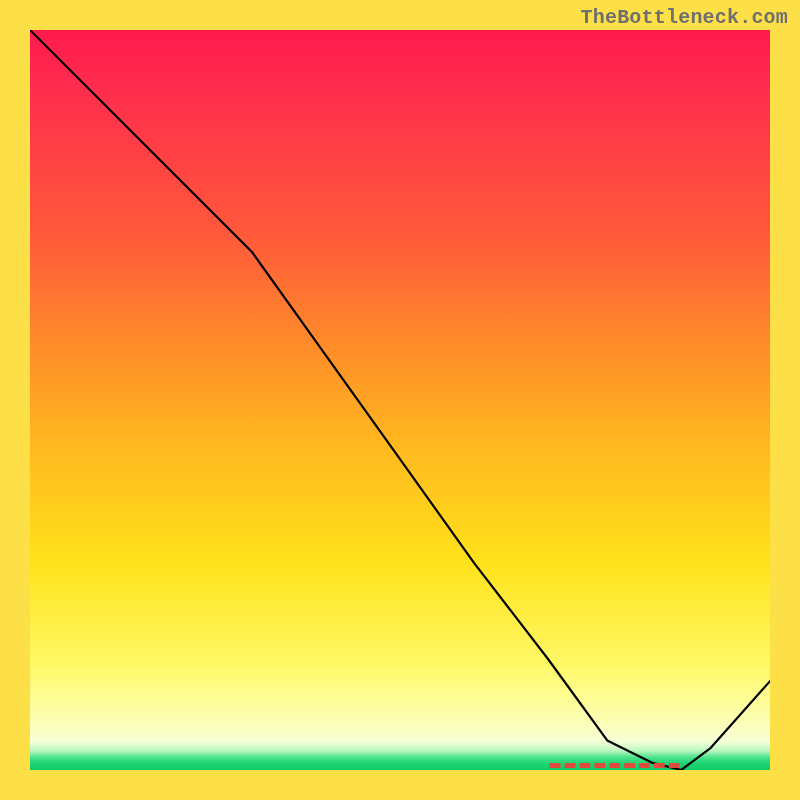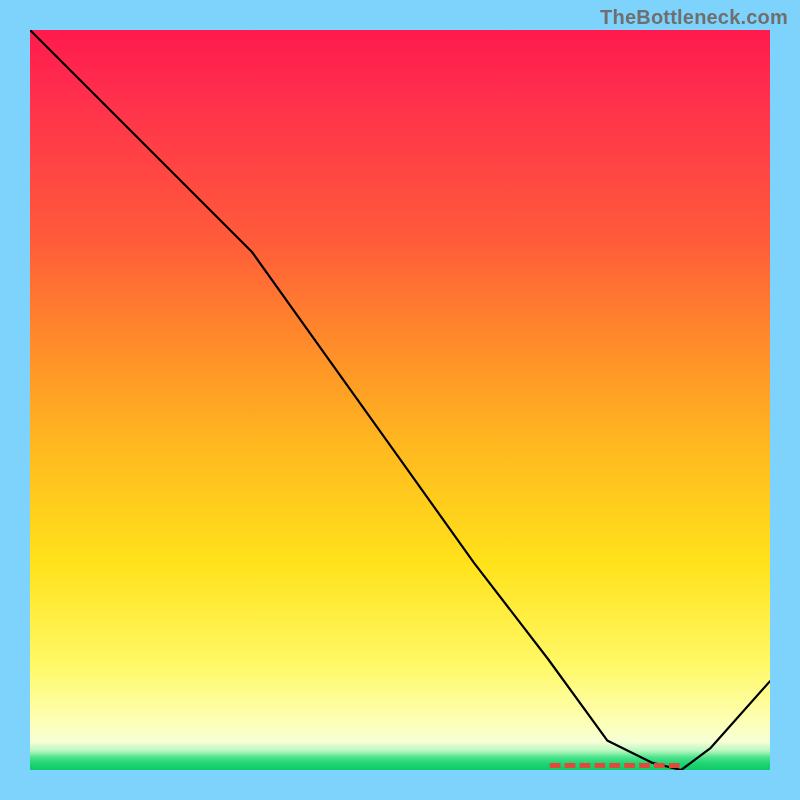--- a/index.html
+++ b/index.html
@@ -8,21 +8,22 @@
     width: 800px;
     height: 800px;
     background: #000;
     font-family: Arial, Helvetica, sans-serif;
     overflow: hidden;
   }
   .stage {
     position: relative;
     width: 800px;
     height: 800px;
-    background: #7dd3fc;
+    background: #fde047;
+    font-family: Liberation Mono, monospace;
   }
   .watermark {
     position: absolute;
     top: 6px;
     right: 12px;
     color: #6f6f6f;
     font-size: 20px;
     font-weight: 600;
     letter-spacing: 0.2px;
     user-select: none;

